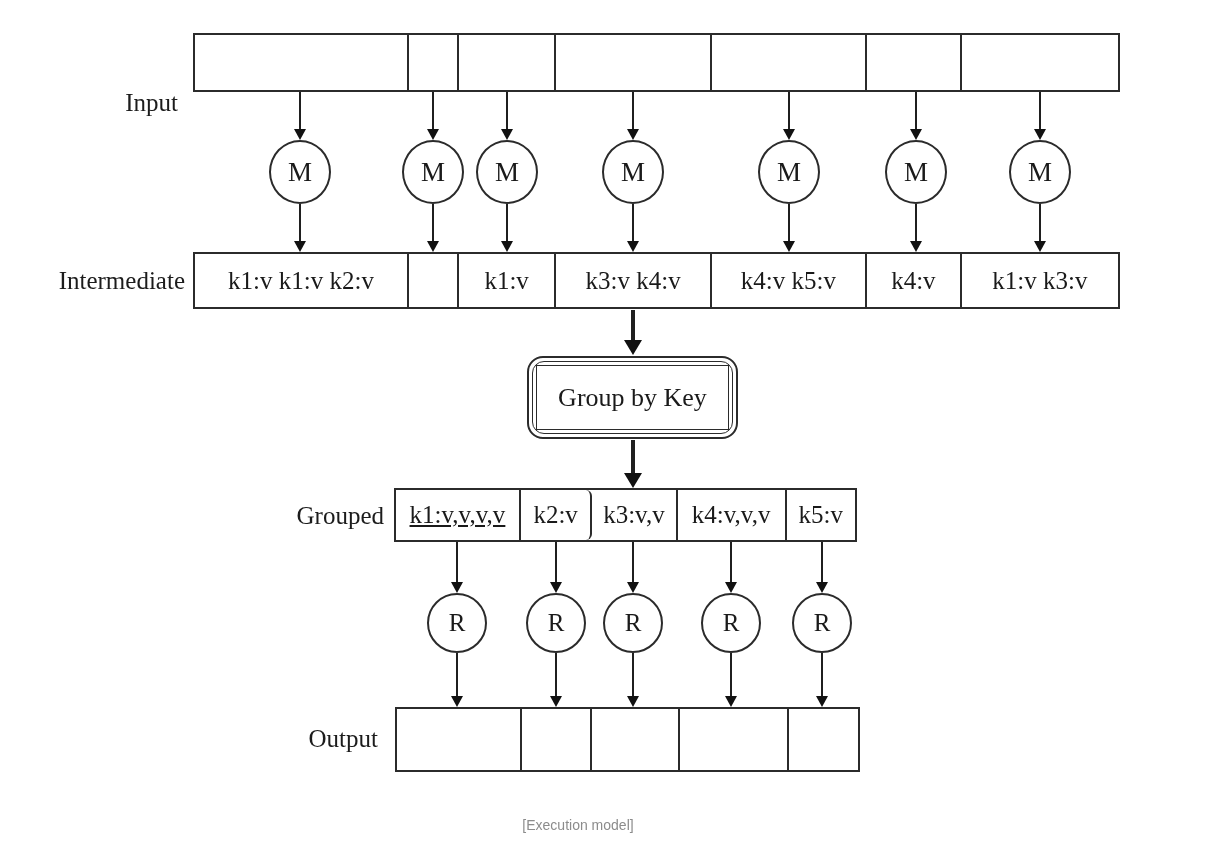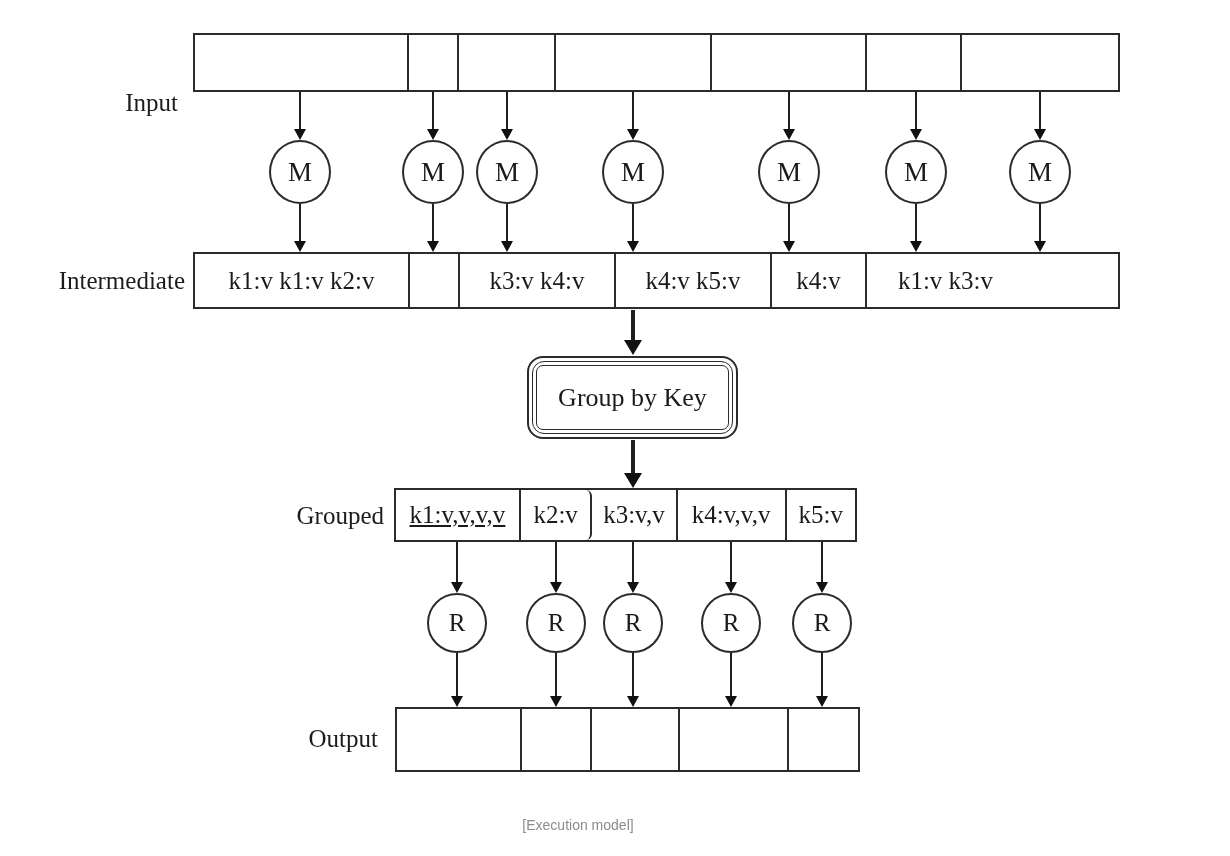--- a/index.html
+++ b/index.html
@@ -66,21 +66,21 @@
     border:2px solid #2b2b2b;border-radius:16px;
     padding:3px;box-sizing:border-box;background:#ffffff;
   }
   .group-box .mid{
     width:100%;height:100%;
     border:1.5px solid #2b2b2b;border-radius:12px;
     padding:3px;box-sizing:border-box;
   }
   .group-box .inner{
     width:100%;height:100%;
-    border:1.5px solid #2b2b2b;border-radius:7px;
+    border:1.5px solid #2b2b2b;border-radius:0;
     box-sizing:border-box;
     display:flex;align-items:center;justify-content:center;
     font-size:26px;white-space:nowrap;
   }
   
   .caption{
     position:absolute;
     left:0;width:1156px;top:817px;
     text-align:center;
     font-family:"Liberation Sans","DejaVu Sans",sans-serif;
@@ -170,20 +170,21 @@
       <div class="head"></div>
     </div>
   <div class="arrow" style="left:1034px;top:204px;height:48px;">
       <div class="line"></div>
       <div class="head"></div>
     </div>
 
   <div class="bar" style="left:193px;top:252px;width:927px;height:57px;">
     <div class="seg" style="width:215px;">k1:v k1:v k2:v</div>
     <div class="seg" style="width:50px;"></div>
+    <div class="seg" style="width:98px;">k1:v</div>
     <div class="seg" style="width:156px;">k3:v k4:v</div>
     <div class="seg" style="width:156px;">k4:v k5:v</div>
     <div class="seg" style="width:95px;">k4:v</div>
     <div class="seg" style="width:157px;">k1:v k3:v</div>
   </div>
 
   <div class="arrow thick" style="left:624px;top:310px;height:45px;">
       <div class="line"></div>
       <div class="head"></div>
     </div>

